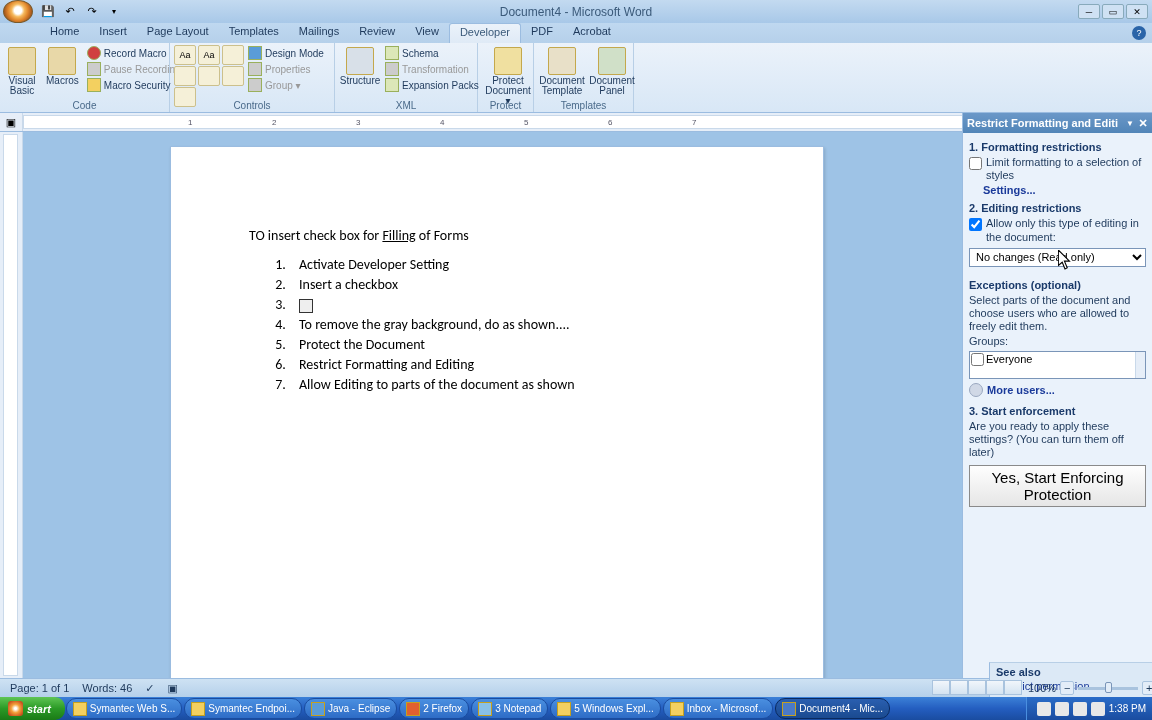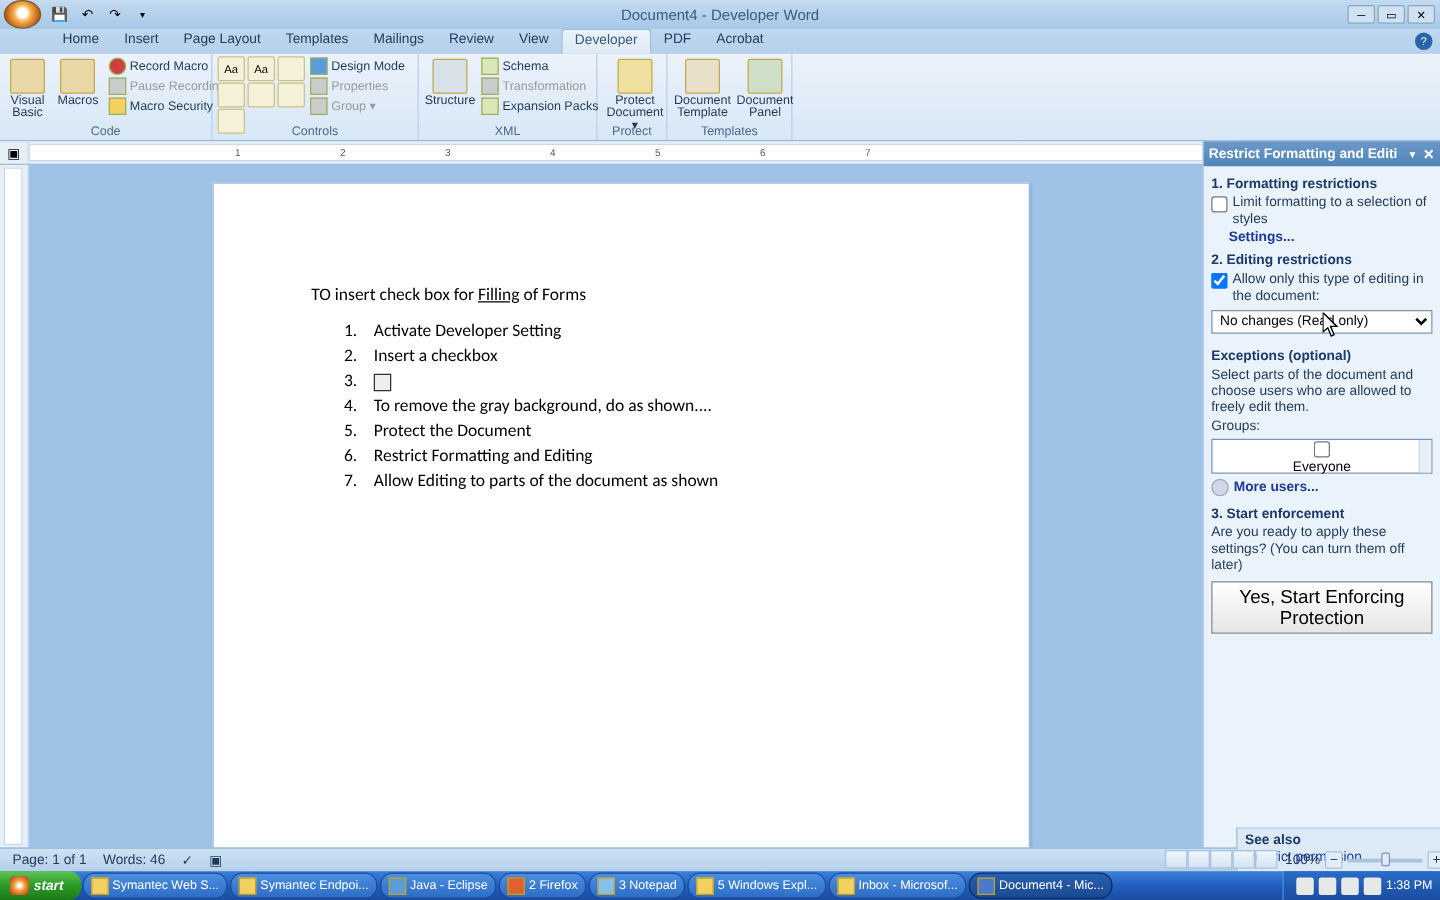--- a/index.html
+++ b/index.html
@@ -58,21 +58,21 @@
 .tp-body { padding: 4px 6px; overflow-y: auto; height: calc(100% - 20px); }
 .tp-section { color: #1a3a6a; font-weight: bold; margin: 4px 0 3px; }
 .tp-chk { display: flex; align-items: flex-start; gap: 4px; margin: 2px 0; }
 .tp-chk input { margin-top: 1px; }
 .tp-chk label { color: #1e395b; line-height: 1.2; }
 .tp-link { color: #1a3a9a; margin: 2px 0 6px 14px; cursor: pointer; font-weight: bold; }
 .tp-select { width: 100%; border: 1px solid #7a95b8; background: #fff; height: 19px; font-size: 11px; padding: 0 2px; margin: 2px 0; }
 .tp-desc { color: #1e395b; line-height: 1.2; margin: 2px 0; }
 .tp-btn { background: linear-gradient(#fefefe,#e6e6e6); border: 1px solid #8a8a8a; padding: 3px 6px; font-size: 15px; margin-top: 4px; cursor: pointer; }
 .tp-listbox { background: #fff; border: 1px solid #7a95b8; height: 28px; display: flex; align-items: flex-start; padding: 1px; margin: 2px 0; position: relative; }
-.tp-listbox .item { display: flex; align-items: center; gap: 2px; width: 100%; flex-direction: column; }
+.tp-listbox .item { display: flex; align-items: center; gap: 2px; width: 100%; }
 .tp-listbox .scroll-mini { position: absolute; right: 0; top: 0; bottom: 0; width: 10px; background: #e6eef8; border-left: 1px solid #c9d9ea; }
 .tp-usericon { width: 14px; height: 14px; background: #d0d8e6; border-radius: 50%; border: 1px solid #9aa8c0; }
 .seealso { position: absolute; bottom: 23px; right: 0; width: 163px; background: #dce9f6; border-top: 1px solid #b8cfe6; border-left: 1px solid #9bbce0; padding: 3px 6px 5px; font-size: 11px; }
 .seealso .hdr { color: #1a3a6a; font-weight: bold; }
 .seealso .lnk { color: #1a3a9a; margin-top: 2px; }
 
 .cursor { position: absolute; width: 14px; height: 20px; pointer-events: none; }
 
 
 .statusbar { position: absolute; bottom: 23px; left: 0; right: 163px; height: 19px; background: linear-gradient(#cee2f3, #b5d0ea); border-top: 1px solid #9bbce0; display: flex; align-items: center; font-size: 11px; color: #1e395b; padding: 0 4px; }
@@ -99,21 +99,21 @@
 <body>
 
 <div class="titlebar">
   <div class="office-btn"></div>
   <div class="qat">
     <span class="qat-icon">💾</span>
     <span class="qat-icon">↶</span>
     <span class="qat-icon">↷</span>
     <span class="qat-icon" style="font-size:8px">▾</span>
   </div>
-  <div class="title-text">Document4 - Developer Word</div>
+  <div class="title-text">Document4 - Microsoft Word</div>
   <div class="win-ctrls">
     <div class="win-btn">─</div>
     <div class="win-btn">▭</div>
     <div class="win-btn">✕</div>
   </div>
 </div>
 
 <div class="ribbon-tabs">
   <div class="tab">Home</div>
   <div class="tab">Insert</div>

